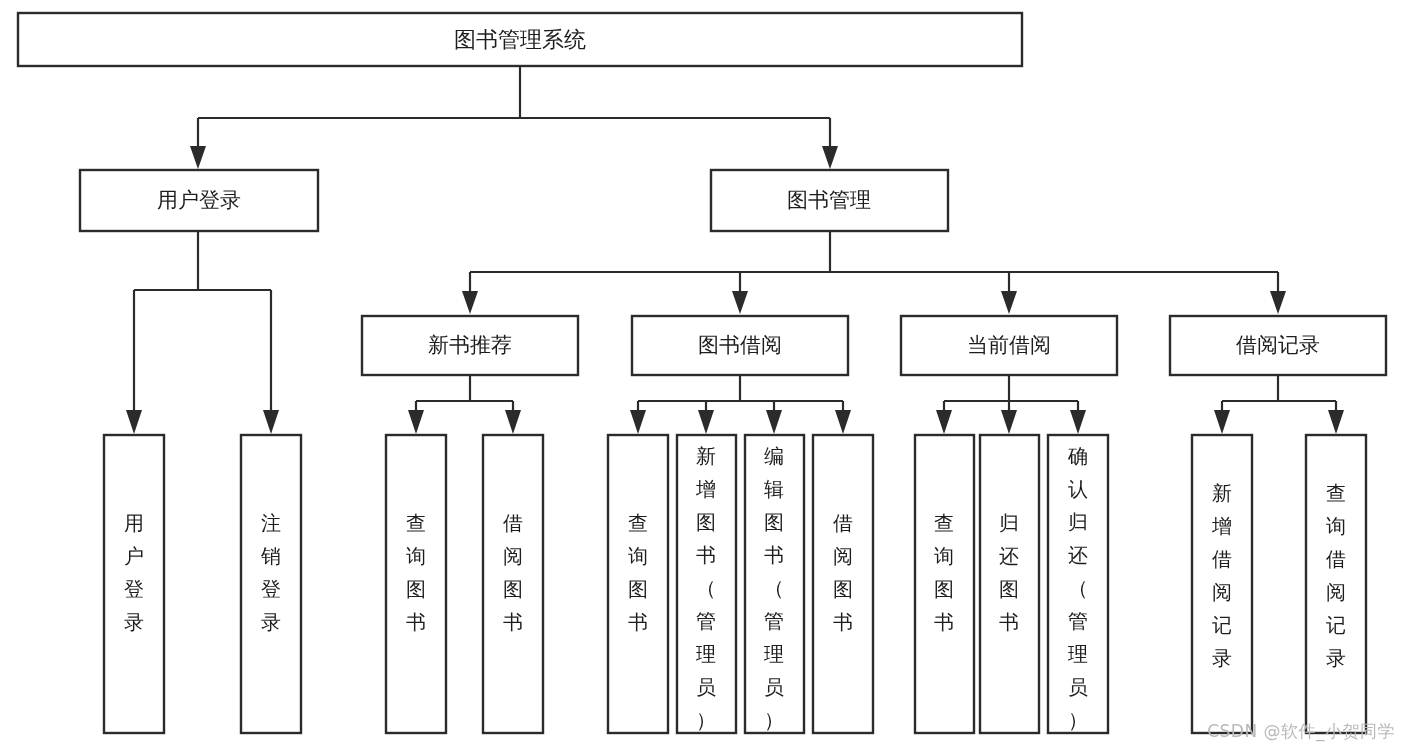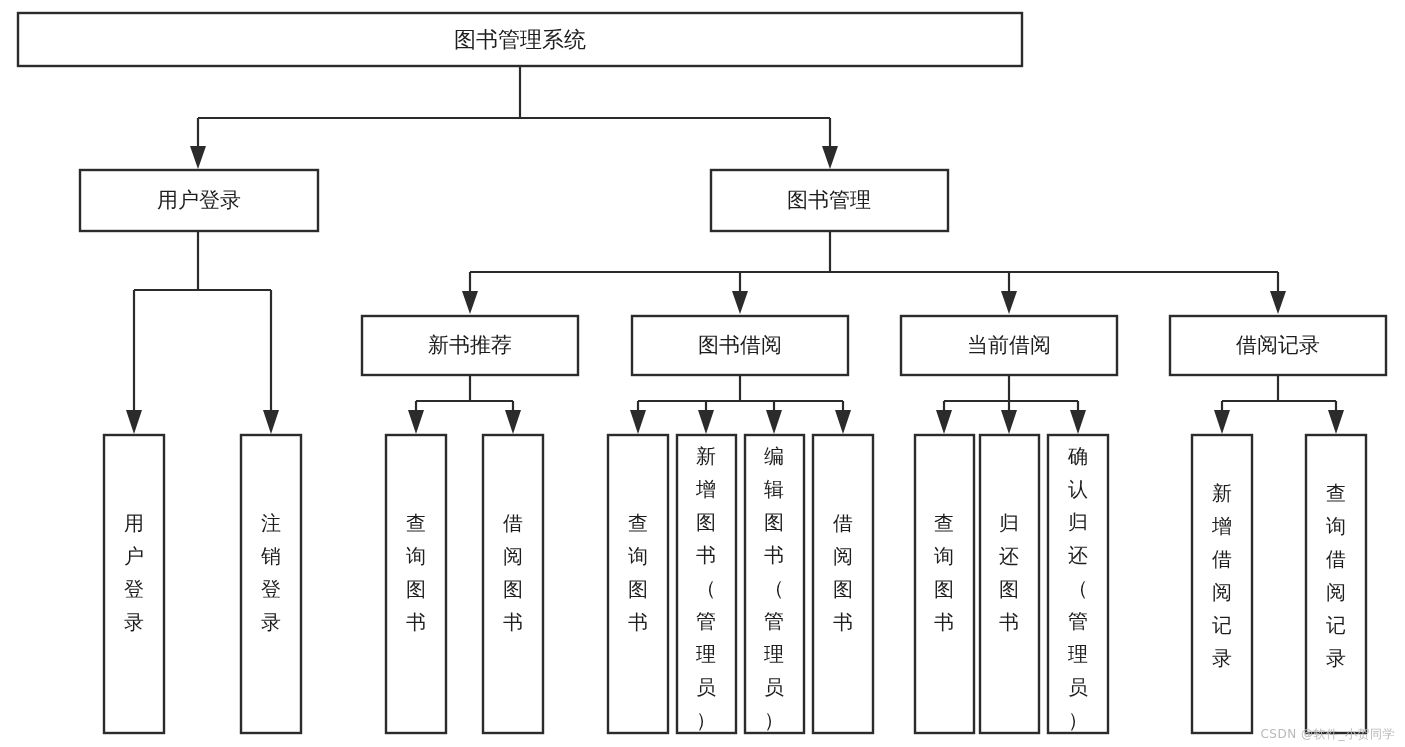--- a/index.html
+++ b/index.html
@@ -55,21 +55,21 @@
   }
   .arrow-head {
     fill: #2b2b2b;
     stroke: none;
   }
   .watermark {
     position: absolute;
     right: 10px;
     bottom: 4px;
     font-family: "DejaVu Sans", "Liberation Sans", sans-serif;
-    font-size: 12px;
+    font-size: 17px;
     color: #b9b9b9;
     white-space: nowrap;
     letter-spacing: 0.5px;
     pointer-events: none;
   }
 </style>
 </head>
 <body>
 
 <div id="diagram-root">

